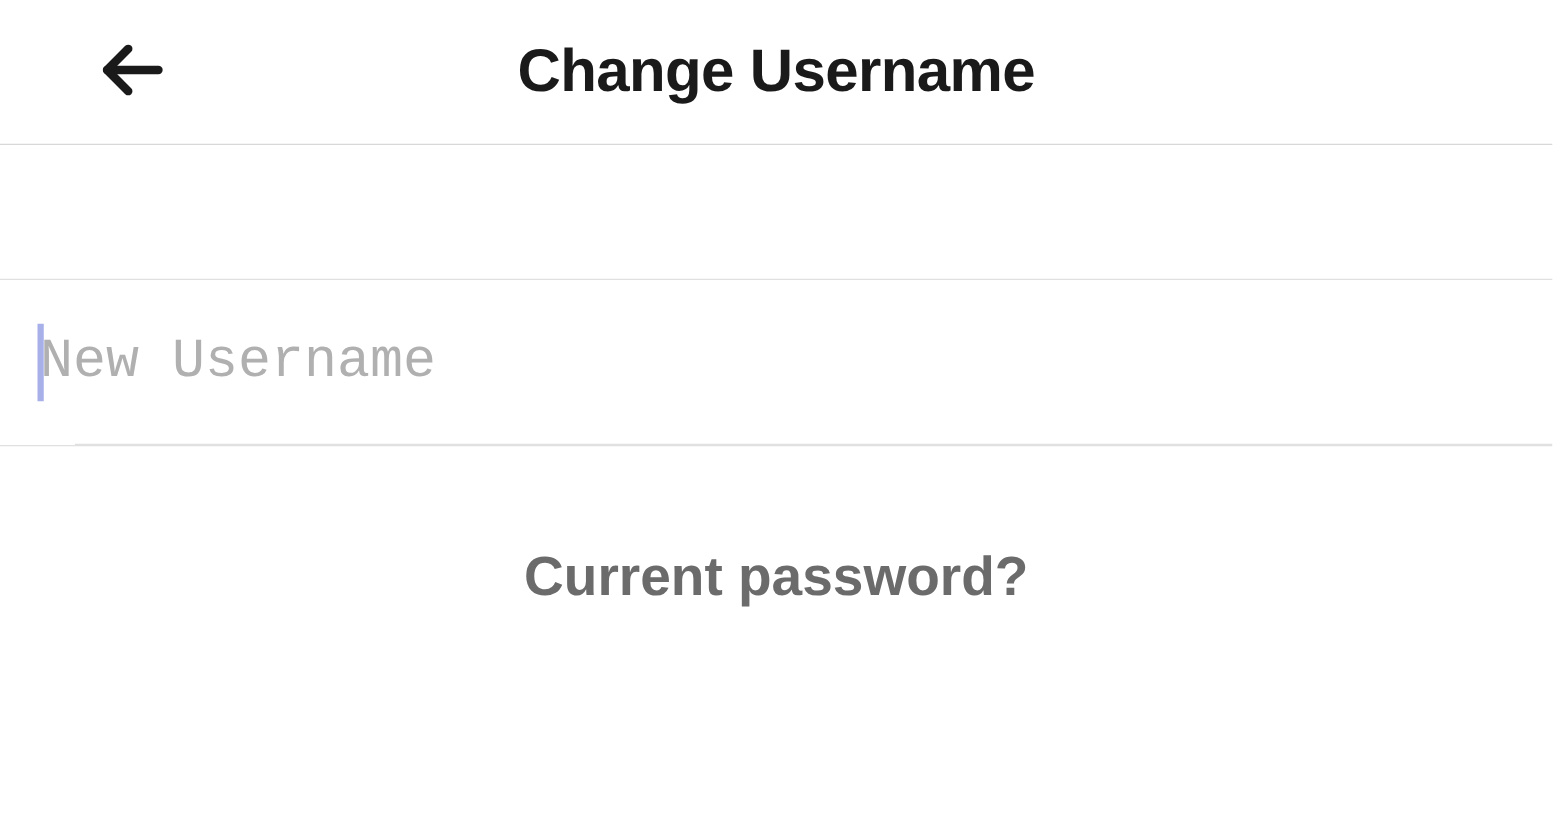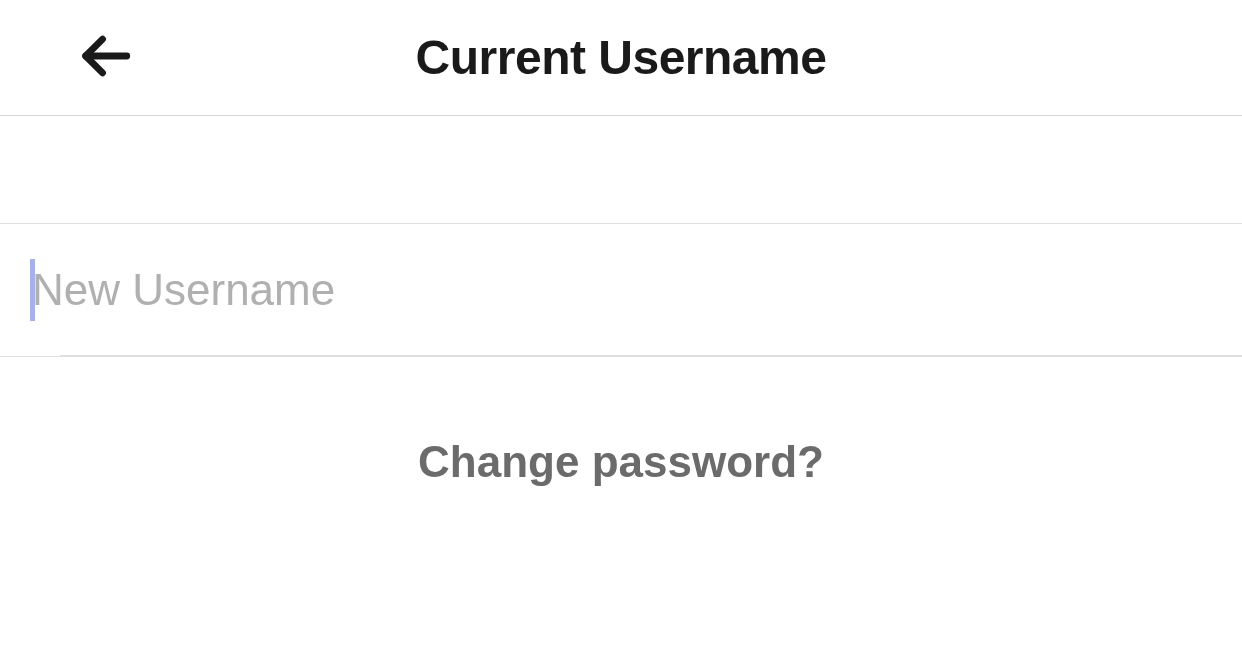--- a/index.html
+++ b/index.html
@@ -70,21 +70,21 @@
       left: 60px;
       right: 0;
       height: 1px;
       background: #e0e0e0;
     }
     .text-input {
       width: 100%;
       border: none;
       outline: none;
       font-size: 44px;
-      font-family: Liberation Sans, sans-serif;
+      font-family: Liberation Mono, monospace;
       color: #7f1d1d;
       background: transparent;
       padding: 0;
     }
     .text-input::placeholder {
       color: #b0b0b0;
       opacity: 1;
     }
     .caret {
       display: inline-block;
@@ -114,25 +114,25 @@
 
 <div class="header">
   <button class="back-button">
     <span>
       <svg viewBox="0 0 24 24" fill="none" stroke="#1a1a1a" stroke-width="2.8" stroke-linecap="round" stroke-linejoin="round">
         <line x1="21" y1="12" x2="4" y2="12"></line>
         <polyline points="11 19 4 12 11 5"></polyline>
       </svg>
     </span>
   </button>
-  <h1 class="title">Current Username</h1>
+  <h1 class="title">Change Username</h1>
 </div>
 
 <div class="spacer"></div>
 
 <div class="form-section">
   <div class="input-row">
     <span class="caret"></span>
     <input type="text" class="text-input" placeholder="New Username" style="">
   </div>
 </div>
 
-<button class="forgot-link">Change password?</button>
+<button class="forgot-link">Current password?</button>
 
 </body></html>

